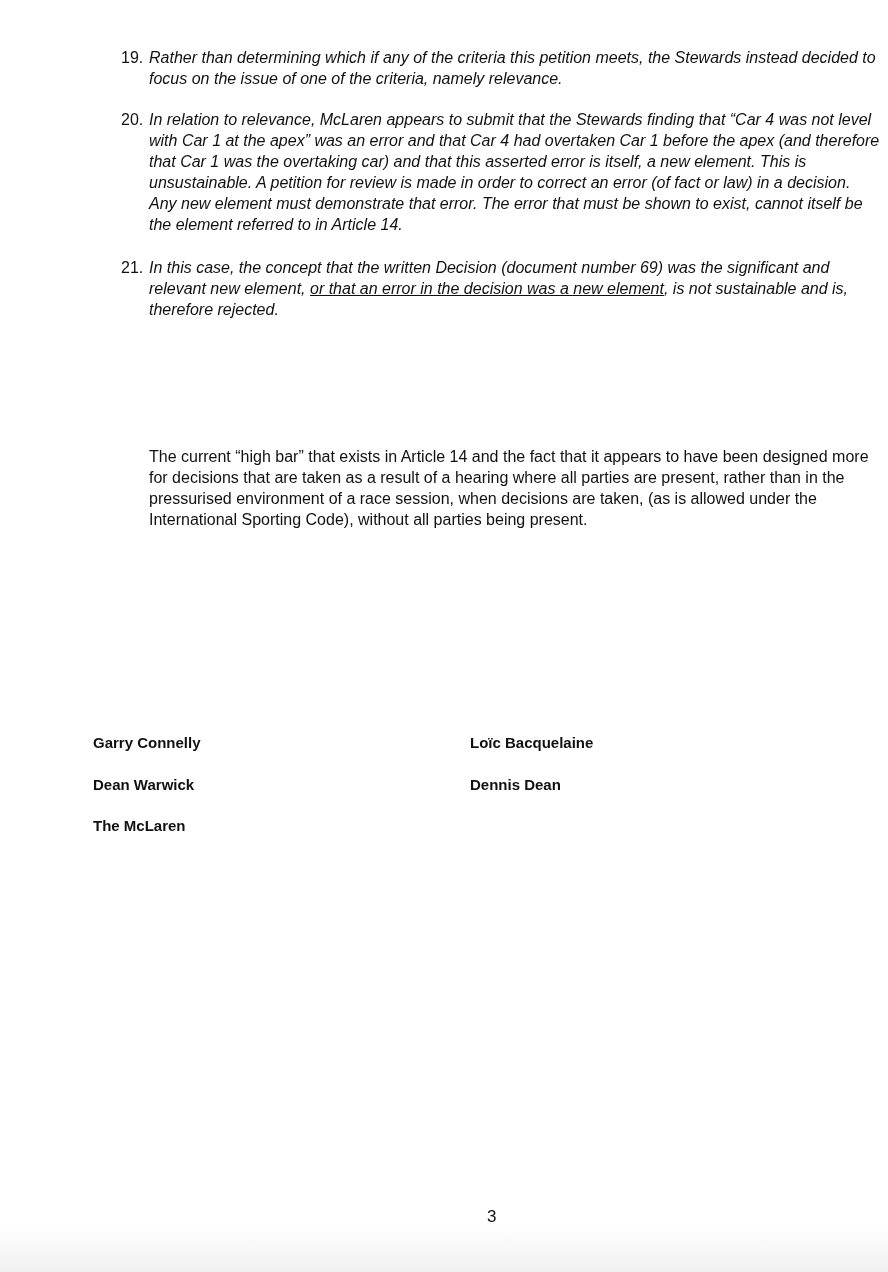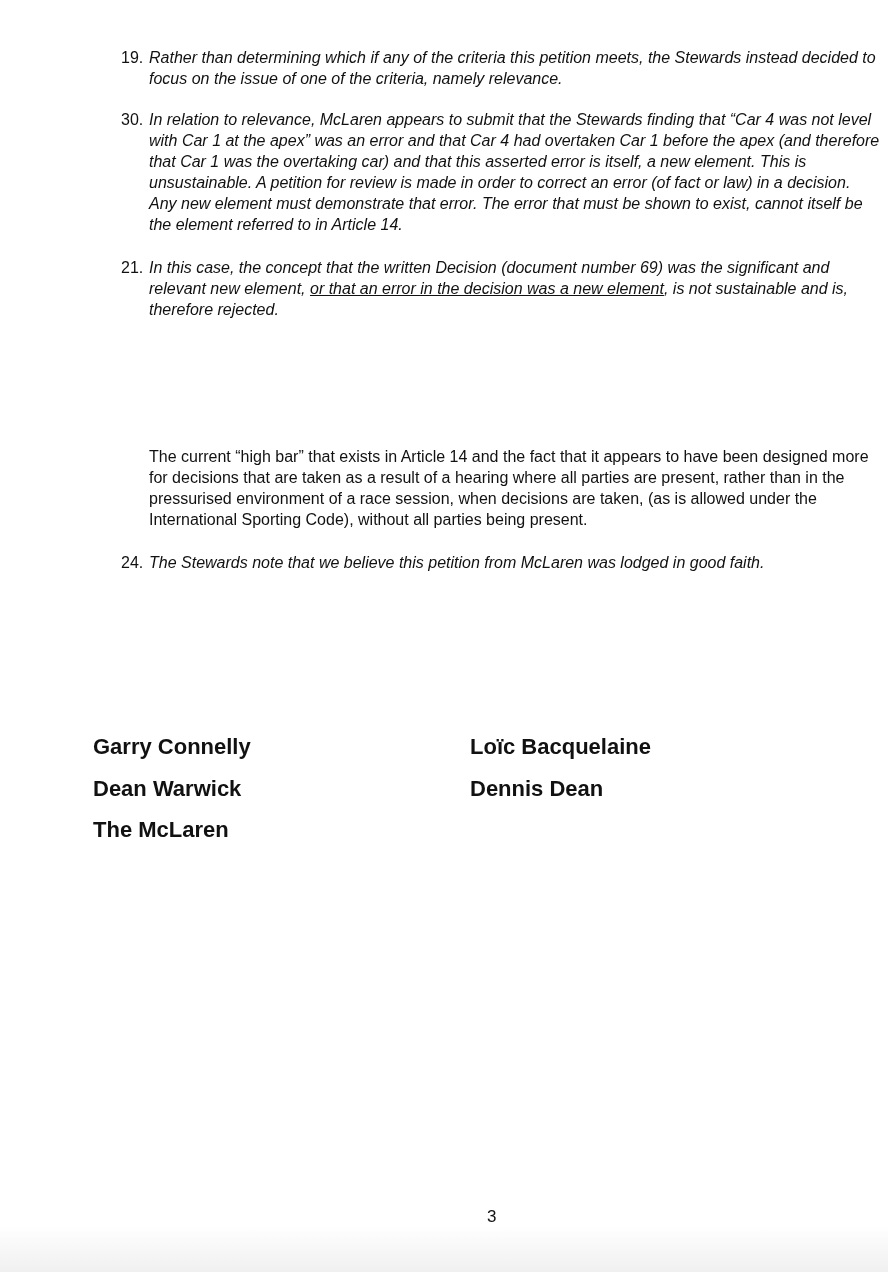--- a/index.html
+++ b/index.html
@@ -9,51 +9,47 @@
       font-family: "Liberation Sans", sans-serif; color: #111;
       font-size: 16px;
     }
     .page { position: absolute; left: 0; top: 0; width: 888px; height: 1272px; margin-left: 48px; }
     .item { position: absolute; left: 73px; width: 760px; line-height: 21px; }
     .item .num { position: absolute; left: 0; top: 0; }
     .item .txt { margin-left: 28px; display: block; font-style: italic; }
     .sub { position: absolute; left: 101px; width: 740px; line-height: 21px; }
     .u { text-decoration: underline; }
     .article { position: absolute; left: 45px; width: 800px; line-height: 21px; }
-    .sig { position: absolute; font-weight: bold; font-size: 22px; }
+    .sig { position: absolute; font-weight: bold; font-size: 15px; }
     .pagenum { position: absolute; left: 439px; top: 1207px; font-size: 17px; }
   </style>
 </head>
 <body>
 
 <div class="page">
 
   <div class="item" style="top:47px">
     <span class="num">19.</span>
     <span class="txt">Rather than determining which if any of the criteria this petition meets, the Stewards instead decided to focus on the issue of one of the criteria, namely relevance.</span>
   </div>
 
   <div class="item" style="top:109px">
-    <span class="num">30.</span>
+    <span class="num">20.</span>
     <span class="txt">In relation to relevance, McLaren appears to submit that the Stewards finding that “Car 4 was not level with Car 1 at the apex” was an error and that Car 4 had overtaken Car 1 before the apex (and therefore that Car 1 was the overtaking car) and that this asserted error is itself, a new element.  This is unsustainable.  A petition for review is made in order to correct an error (of fact or law) in a decision.  Any new element must demonstrate that error. The error that must be shown to exist, cannot itself be the element referred to in Article 14.</span>
   </div>
 
   <div class="item" style="top:257px">
     <span class="num">21.</span>
     <span class="txt"><span>In this case, the concept that the written Decision (document number 69) was the significant and relevant new element, </span><span class="u">or that an error in the decision was a new element</span><span>, is not sustainable and is, therefore rejected.</span></span>
   </div>
 
 
 
   <div class="sub" style="top:446px">The current “high bar” that exists in Article 14 and the fact that it appears to have been designed more for decisions that are taken as a result of a hearing where all parties are present, rather than in the pressurised environment of a race session, when decisions are taken, (as is allowed under the International Sporting Code), without all parties being present.</div>
 
-  <div class="item" style="top:552px">
-    <span class="num">24.</span>
-    <span class="txt">The Stewards note that we believe this petition from McLaren was lodged in good faith.</span>
-  </div>
 
 
   <div class="sig" style="left:45px; top:734px">Garry Connelly</div>
   <div class="sig" style="left:45px; top:776px">Dean Warwick</div>
   <div class="sig" style="left:45px; top:817px">The McLaren</div>
   <div class="sig" style="left:422px; top:734px">Loïc Bacquelaine</div>
   <div class="sig" style="left:422px; top:776px">Dennis Dean</div>
 
   <div class="pagenum">3</div>
 </div>

